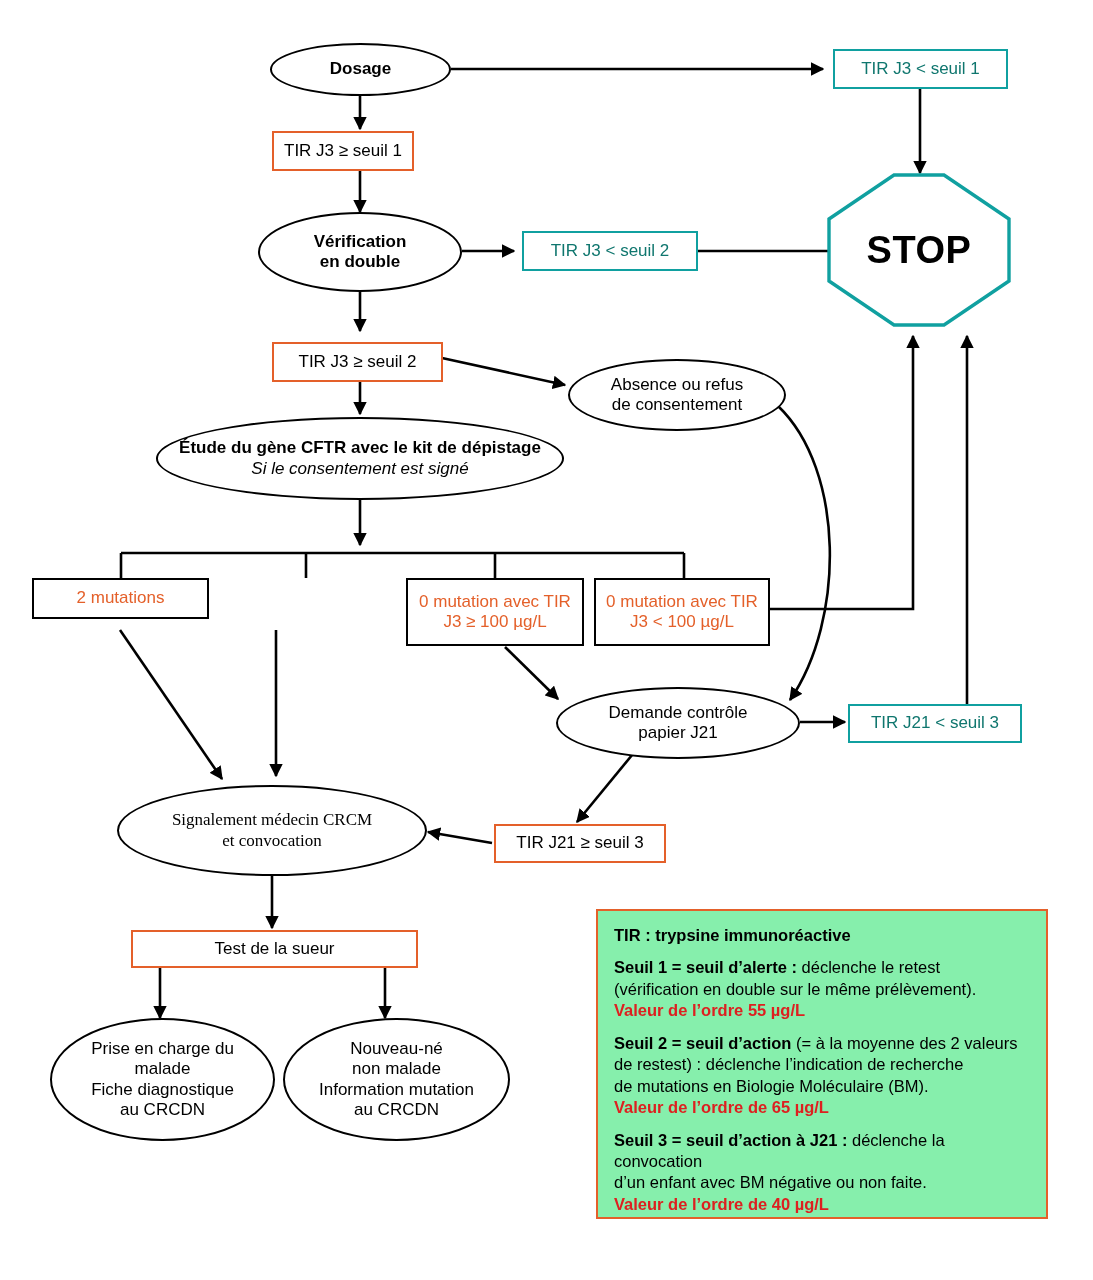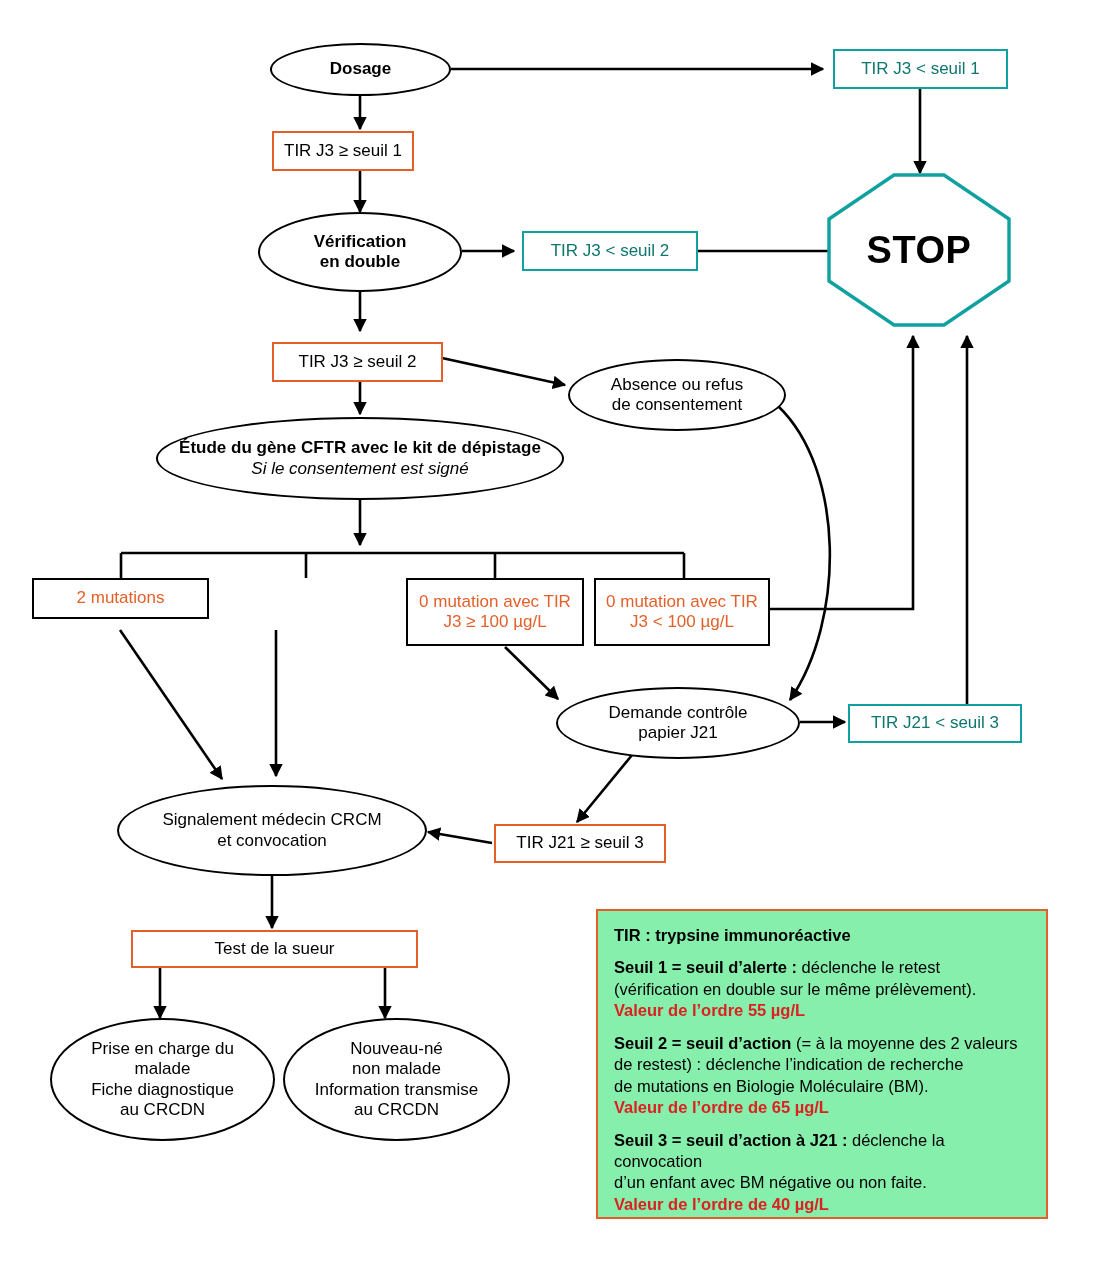--- a/index.html
+++ b/index.html
@@ -227,21 +227,21 @@
   </div>
 
   <div class="node rect teal-box" style="left:848px; top:704px; width:174px; height:39px;">
     <div class="txt">TIR J21 &lt; seuil 3</div>
   </div>
 
   <div class="node rect orange-box" style="left:494px; top:824px; width:172px; height:39px;">
     <div class="txt">TIR J21 ≥ seuil 3</div>
   </div>
 
-  <div class="node ellipse plain" style="left:117px; top:785px; width:310px; height:91px;">
+  <div class="node ellipse plain" style="left:117px; top:785px; width:310px; height:91px;font-family:Liberation Serif, serif;">
     <div class="txt">
       <div>Signalement médecin CRCM</div>
       <div>et convocation</div>
     </div>
   </div>
 
   <div class="node rect orange-box" style="left:131px; top:930px; width:287px; height:38px;justify-content:center;">
     <div class="txt">Test de la sueur</div>
   </div>
 
@@ -251,21 +251,21 @@
       <div>malade</div>
       <div>Fiche diagnostique</div>
       <div>au CRCDN</div>
     </div>
   </div>
 
   <div class="node ellipse plain" style="left:283px; top:1018px; width:227px; height:123px;">
     <div class="txt">
       <div>Nouveau-né</div>
       <div>non malade</div>
-      <div>Information transmise</div>
+      <div>Information mutation</div>
       <div>au CRCDN</div>
     </div>
   </div>
 
   <div id="legend" style="left:596px; top:909px; width:452px; height:310px;">
 
     <p>
       <b>TIR : </b><b>trypsine immunoréactive</b>
     </p>
 

